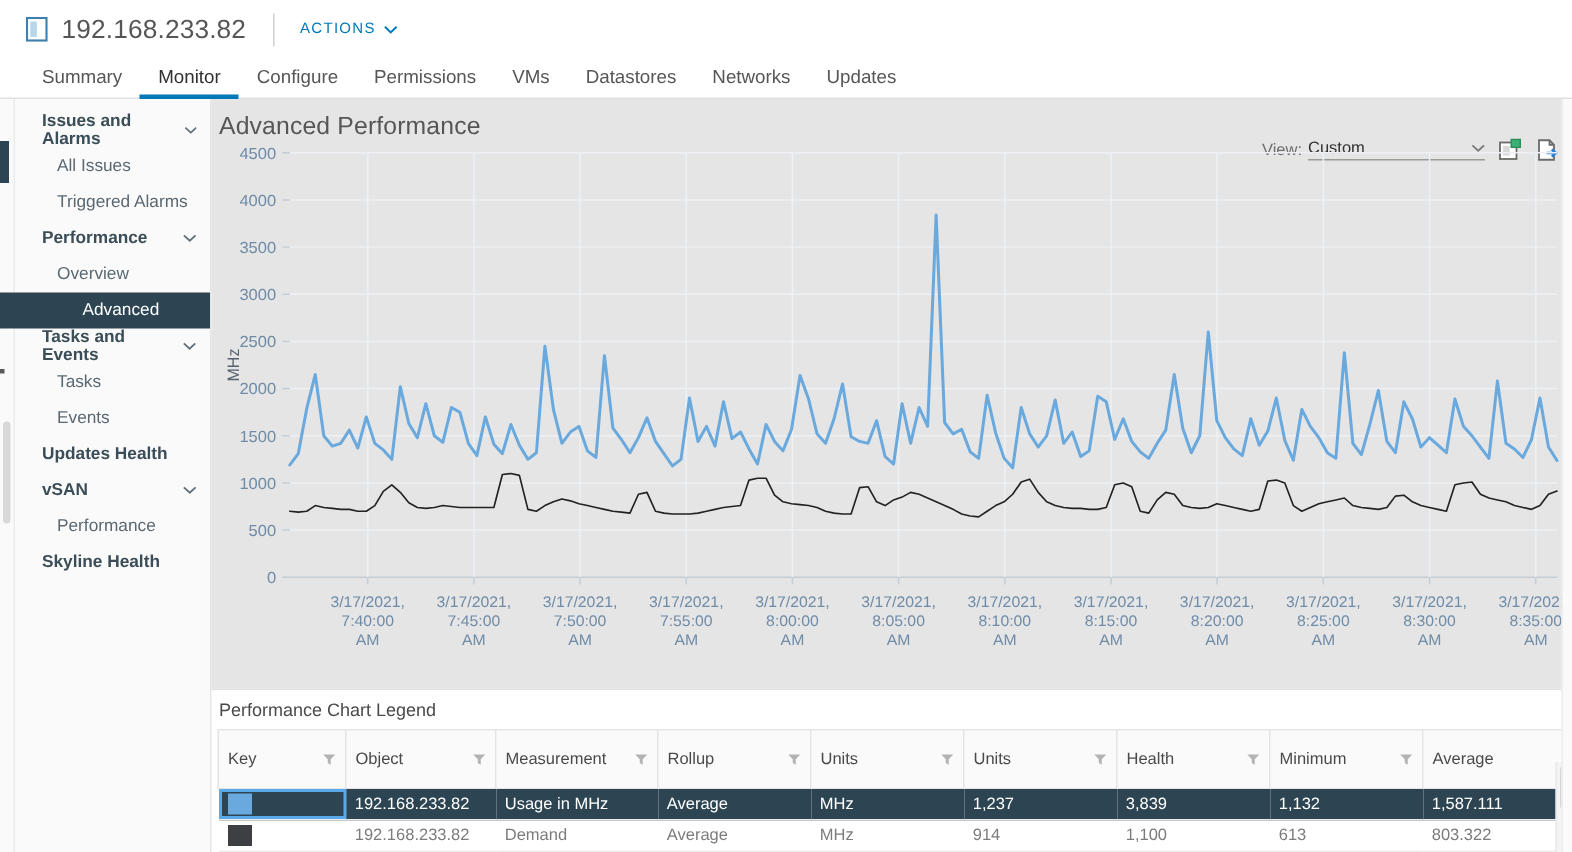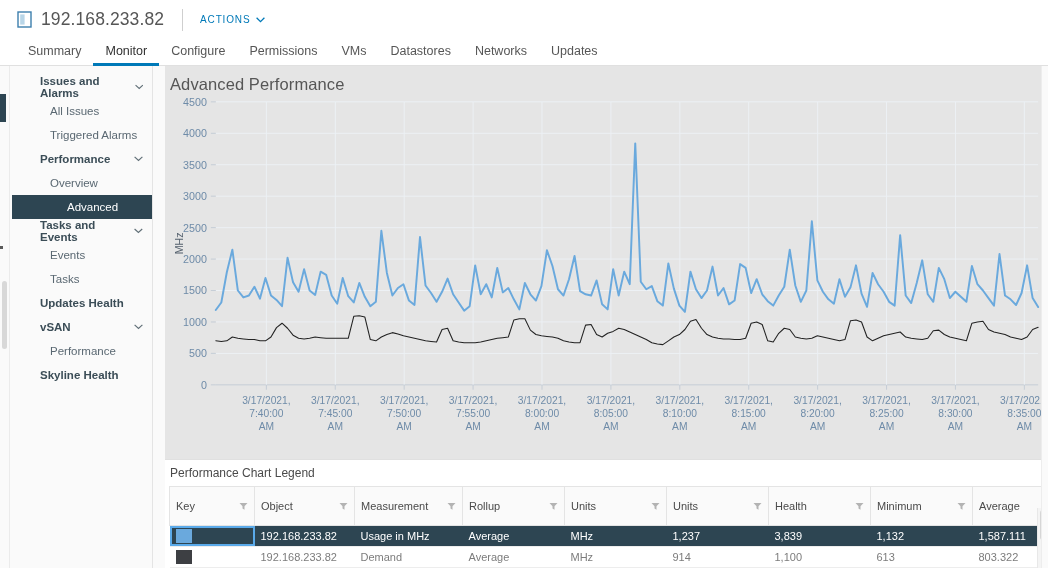--- a/index.html
+++ b/index.html
@@ -62,21 +62,21 @@
     color: #565656;
     padding: 0 12px 5px 12px;
     cursor: pointer;
     white-space: nowrap;
     border-bottom: 3px solid transparent;
     margin-bottom: -1px;
   }
   .tab.active { color: #313131; border-bottom-color: #0079b8; }
 
   
-  .body-split { flex: 1 1 auto; display: flex; min-height: 0; position: relative; gap: 12px; }
+  .body-split { flex: 1 1 auto; display: flex; min-height: 0; position: relative; }
 
   
   .rail {
     width: 10px; background: #fafafa;
     position: relative; flex: 0 0 auto;
     border-right: 1px solid #ebebeb;
   }
   .rail-handle-top {
     position: absolute; left: 0; top: 28px;
     width: 6px; height: 28px; background: #2d4552;
@@ -276,39 +276,58 @@
       </div>
       <div class="side-item">Overview</div>
       <div class="side-item active">Advanced</div>
 
       <div class="side-group">
         <span>Tasks and Events</span>
         <svg class="caret" width="9" height="6" viewBox="0 0 9 6">
             <path d="M0.6 0.9 L4.5 4.5 L8.4 0.9" fill="none" stroke="#3b4d57" stroke-width="1.2"></path>
           </svg>
       </div>
+      <div class="side-item">Tasks</div>
       <div class="side-item">Events</div>
-      <div class="side-item">Tasks</div>
       <div class="side-item plain">Updates Health</div>
 
       <div class="side-group">
         <span>vSAN</span>
         <svg class="caret" width="9" height="6" viewBox="0 0 9 6">
             <path d="M0.6 0.9 L4.5 4.5 L8.4 0.9" fill="none" stroke="#3b4d57" stroke-width="1.2"></path>
           </svg>
       </div>
       <div class="side-item">Performance</div>
       <div class="side-item plain">Skyline Health</div>
     </div>
 
     <div class="main">
 
       <div class="main-head">
         <h1 class="page-title">Advanced Performance</h1>
 
+        <div class="view-box">
+          <span>View:</span>
+          <span class="select-ghost view-select">
+            <span>Custom</span>
+            <svg class="sel-caret" width="9" height="6" viewBox="0 0 9 6">
+                <path d="M0.6 0.9 L4.5 4.5 L8.4 0.9" fill="none" stroke="#7a7a7a" stroke-width="1.2"></path>
+              </svg>
+          </span>
+          <svg class="icon-btn" width="16" height="16" viewBox="0 0 16 16">
+            <rect x="1" y="3" width="11" height="11" fill="#ffffff" stroke="#6b6b6b" stroke-width="1.2"></rect>
+            <rect x="3" y="5.2" width="4.5" height="6.5" fill="#d9d9d9"></rect>
+            <rect x="8.5" y="1" width="6" height="5.2" fill="#3bb273" stroke="#2b8f59" stroke-width="1"></rect>
+          </svg>
+          <svg class="icon-btn" width="16" height="16" viewBox="0 0 16 16">
+            <path d="M2 1.5 h7 l3 3 v10 h-10 z" fill="#ffffff" stroke="#6b6b6b" stroke-width="1.2"></path>
+            <path d="M9 1.5 v3 h3" fill="none" stroke="#6b6b6b" stroke-width="1.2"></path>
+            <path d="M7 10 h6 M10.5 7.6 L13.2 10 L10.5 12.4" fill="none" stroke="#2d7dd2" stroke-width="1.7"></path>
+          </svg>
+        </div>
       </div>
 
       <div class="chart-wrap">
         <svg class="chart-svg" id="chart" viewBox="0 0 900 372" preserveAspectRatio="none">
             <line x1="52" y1="296" x2="894" y2="296" stroke="#c4cdd6" stroke-width="1"></line>
             <line x1="47" y1="296" x2="52" y2="296" stroke="#c4cdd6" stroke-width="1"></line>
             <text x="43" y="300" text-anchor="end" font-size="11" fill="#6e8ba8" font-family="&quot;Liberation Sans&quot;, sans-serif">0</text>
             <line x1="52" y1="263.77777777777777" x2="894" y2="263.77777777777777" stroke="#edf1f5" stroke-width="1"></line>
             <line x1="47" y1="263.77777777777777" x2="52" y2="263.77777777777777" stroke="#c4cdd6" stroke-width="1"></line>
             <text x="43" y="267.77777777777777" text-anchor="end" font-size="11" fill="#6e8ba8" font-family="&quot;Liberation Sans&quot;, sans-serif">500</text>

